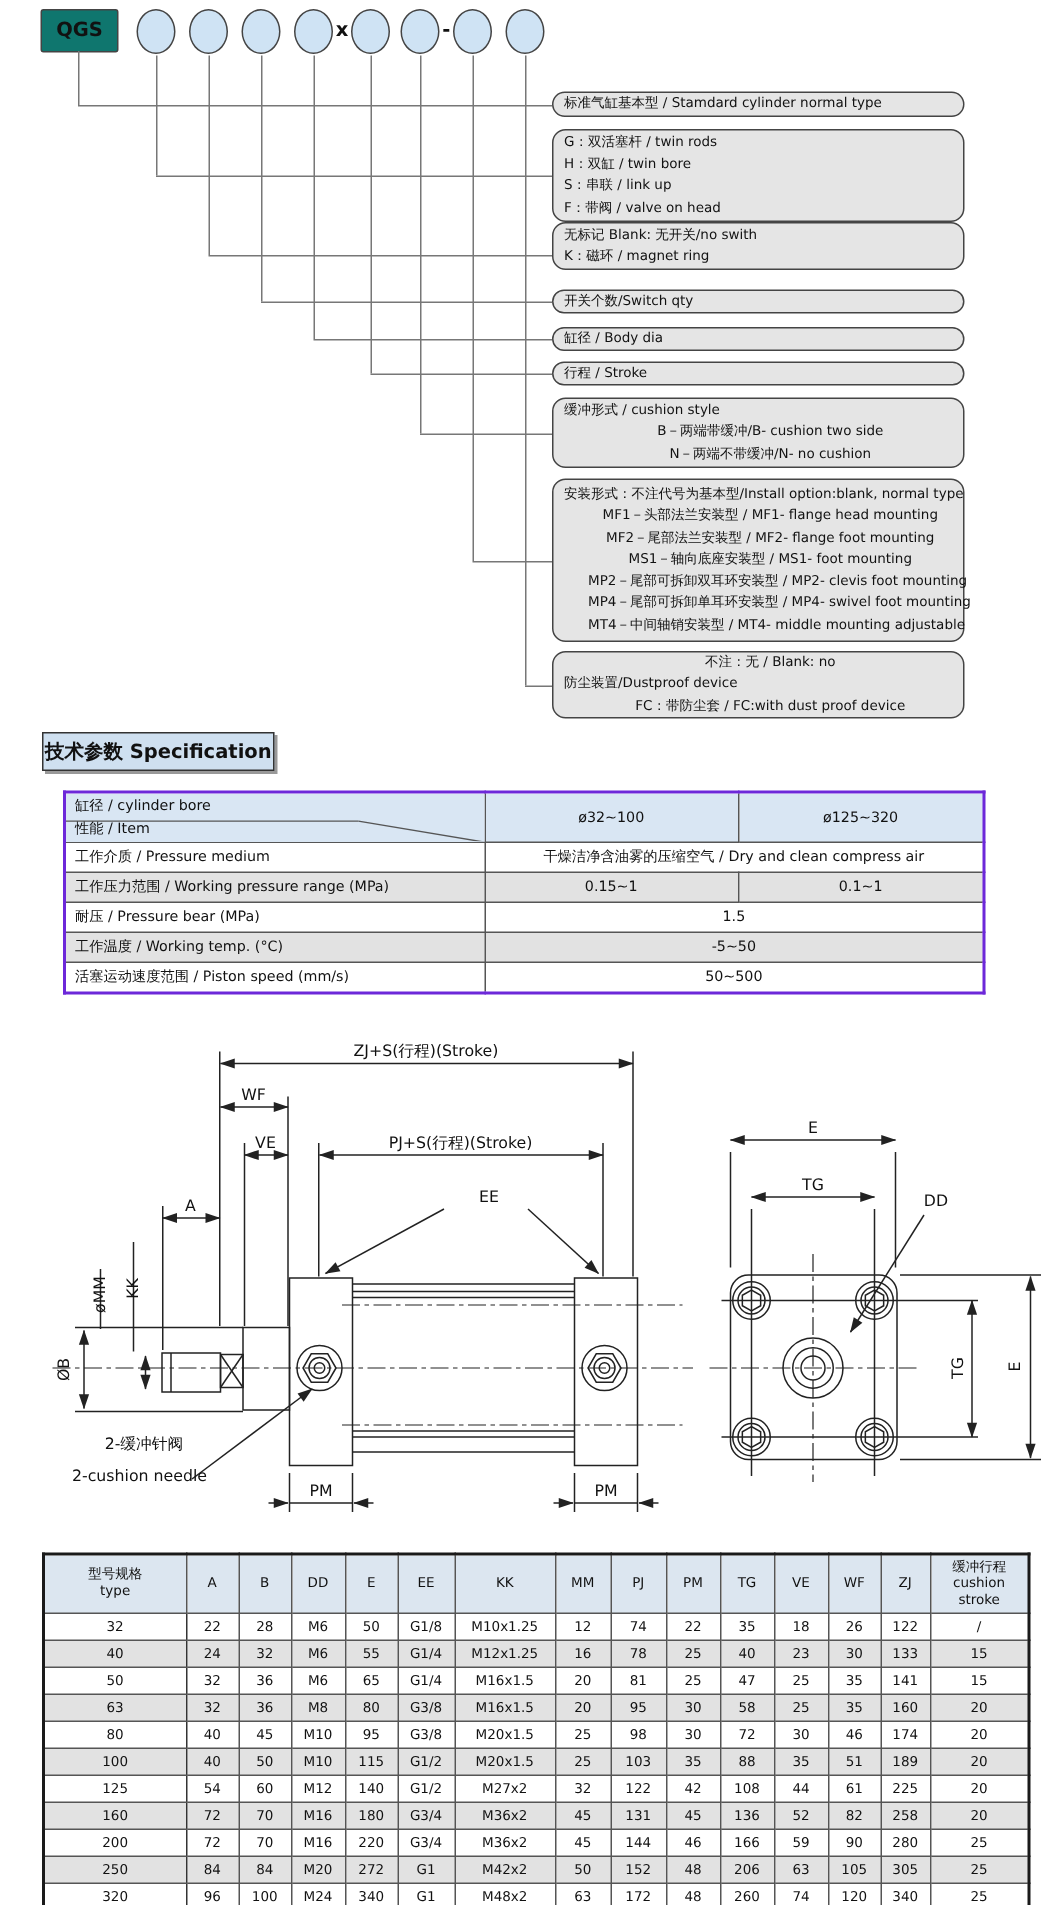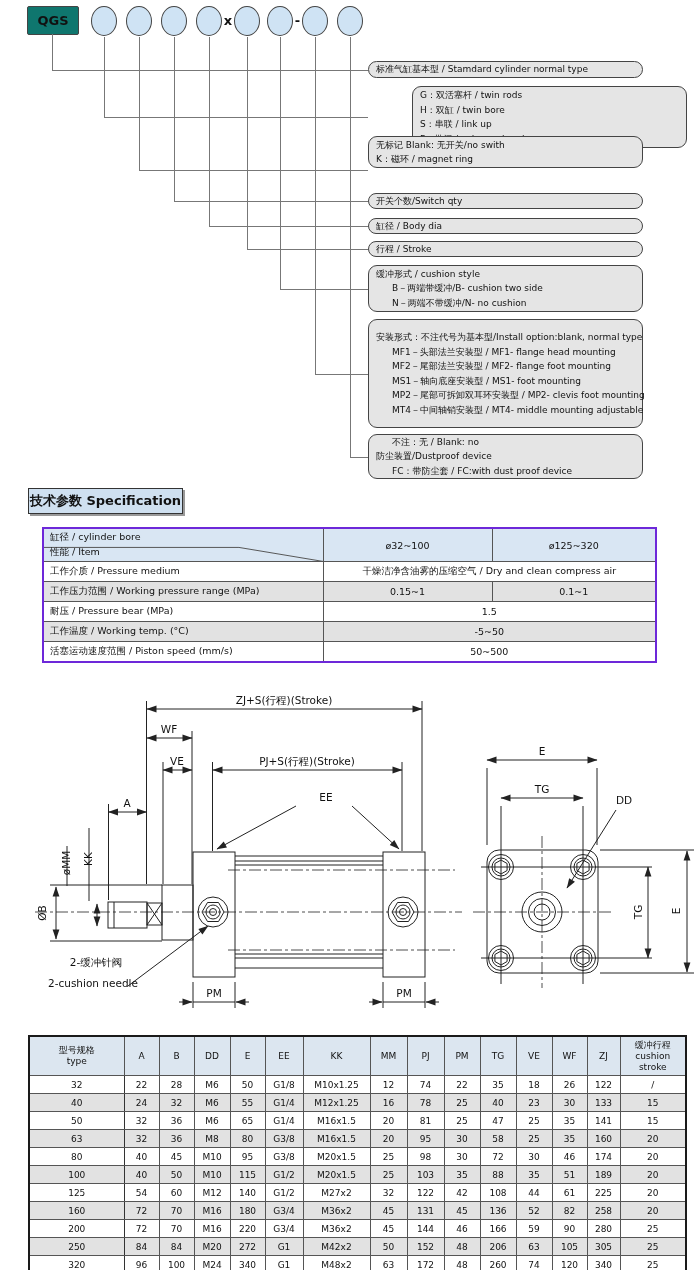--- a/index.html
+++ b/index.html
@@ -11,21 +11,21 @@
     font-weight:bold;font-size:13px;}
   .code-oval{position:absolute;width:26px;height:30px;border:1.3px solid #444;border-radius:50%;
     background:#cfe3f4;box-sizing:border-box;}
   .code-sep{position:absolute;top:13px;font-weight:bold;font-size:13px;transform:translateX(-50%);}
   .lead-v{position:absolute;width:1px;background:#777;}
   .lead-h{position:absolute;height:1px;background:#777;}
   .code-box{position:absolute;left:368px;width:275px;border:1.5px solid #444;border-radius:9px;
     background:#e5e5e5;box-sizing:border-box;display:flex;flex-direction:column;justify-content:center;
     padding:2px 7px;}
   .code-box .bl{font-size:9px;line-height:14.5px;white-space:nowrap;}
-  .code-box .bl.ind{padding-left:16px;}
+  .code-box .bl.ind{padding-left:16px;text-align:center;}
   
   .spec-title{position:absolute;left:28px;top:488px;width:155px;height:26px;background:#cfe0f0;
     border:1.5px solid #333;box-shadow:2px 2px 0 #999;box-sizing:border-box;display:flex;
     align-items:center;justify-content:center;font-weight:bold;font-size:13px;}
   table.doc{border-collapse:collapse;table-layout:fixed;}
   table.doc td,table.doc th{border:1px solid #555;padding:0;font-weight:normal;overflow:hidden;}
   #spec-table{position:absolute;left:42px;top:527px;width:613px;border:2px solid #6d28d9;font-size:9.5px;}
   #spec-table th{background:#d9e6f3;height:32px;}
   #spec-table td{height:19px;text-align:center;}
   #spec-table td.lab{text-align:left;padding-left:6px;}
@@ -82,27 +82,27 @@
         <div class="lead-h" style="left: 280px; top: 288.5px; width: 88px;"></div>
         <div class="lead-v" style="left: 315px; top: 37px; height: 336.5px;"></div>
         <div class="lead-h" style="left: 315px; top: 373.5px; width: 53px;"></div>
         <div class="lead-v" style="left: 350px; top: 37px; height: 419.5px;"></div>
         <div class="lead-h" style="left: 350px; top: 456.5px; width: 18px;"></div>
       </div>
     <div id="code-boxes">
         <div class="code-box" style="top: 61px; height: 17px;">
           <div class="bl">标准气缸基本型 / Stamdard cylinder normal type</div>
         </div>
-        <div class="code-box" style="top: 86px; height: 62px; margin-left: 44px;">
+        <div class="code-box" style="top: 86px; height: 62px;">
           <div class="bl">G：双活塞杆 / twin rods</div>
           <div class="bl">H：双缸 / twin bore</div>
           <div class="bl">S：串联 / link up</div>
           <div class="bl">F：带阀 / valve on head</div>
         </div>
-        <div class="code-box" style="top: 136px; height: 32px;">
+        <div class="code-box" style="top: 148px; height: 32px;">
           <div class="bl">无标记 Blank: 无开关/no swith</div>
           <div class="bl">K：磁环 / magnet ring</div>
         </div>
         <div class="code-box" style="top: 193px; height: 16px;">
           <div class="bl">开关个数/Switch qty</div>
         </div>
         <div class="code-box" style="top: 218px; height: 16px;">
           <div class="bl">缸径 / Body dia</div>
         </div>
         <div class="code-box" style="top: 241px; height: 16px;">
@@ -112,20 +112,21 @@
           <div class="bl">缓冲形式 / cushion style</div>
           <div class="bl ind">B－两端带缓冲/B- cushion two side</div>
           <div class="bl ind">N－两端不带缓冲/N- no cushion</div>
         </div>
         <div class="code-box" style="top: 319px; height: 109px;">
           <div class="bl">安装形式：不注代号为基本型/Install option:blank, normal type</div>
           <div class="bl ind">MF1－头部法兰安装型 / MF1- flange head mounting</div>
           <div class="bl ind">MF2－尾部法兰安装型 / MF2- flange foot mounting</div>
           <div class="bl ind">MS1－轴向底座安装型 / MS1- foot mounting</div>
           <div class="bl ind">MP2－尾部可拆卸双耳环安装型 / MP2- clevis foot mounting</div>
+          <div class="bl ind">MP4－尾部可拆卸单耳环安装型 / MP4- swivel foot mounting</div>
           <div class="bl ind">MT4－中间轴销安装型 / MT4- middle mounting adjustable</div>
         </div>
         <div class="code-box" style="top: 434px; height: 45px;">
           <div class="bl ind">不注：无 / Blank: no</div>
           <div class="bl">防尘装置/Dustproof device</div>
           <div class="bl ind">FC：带防尘套 / FC:with dust proof device</div>
         </div>
       </div>
   </div>
 

